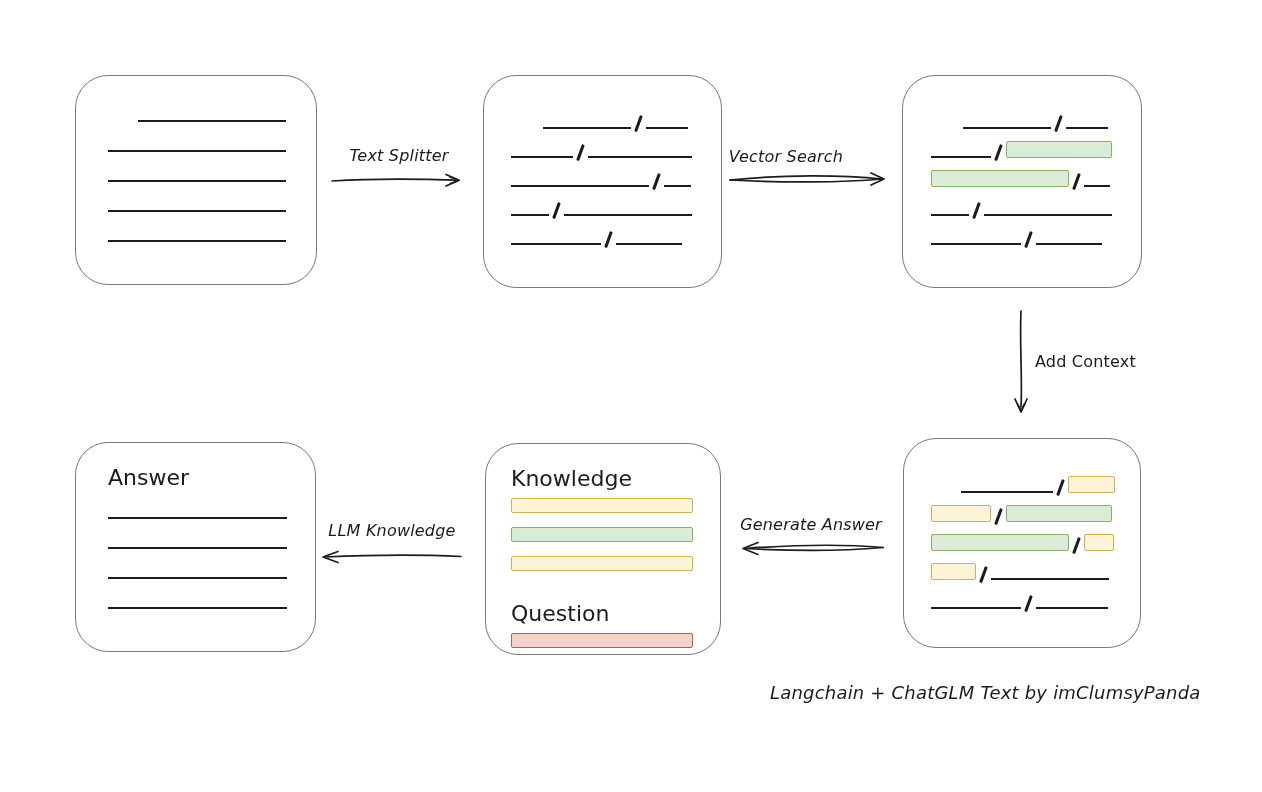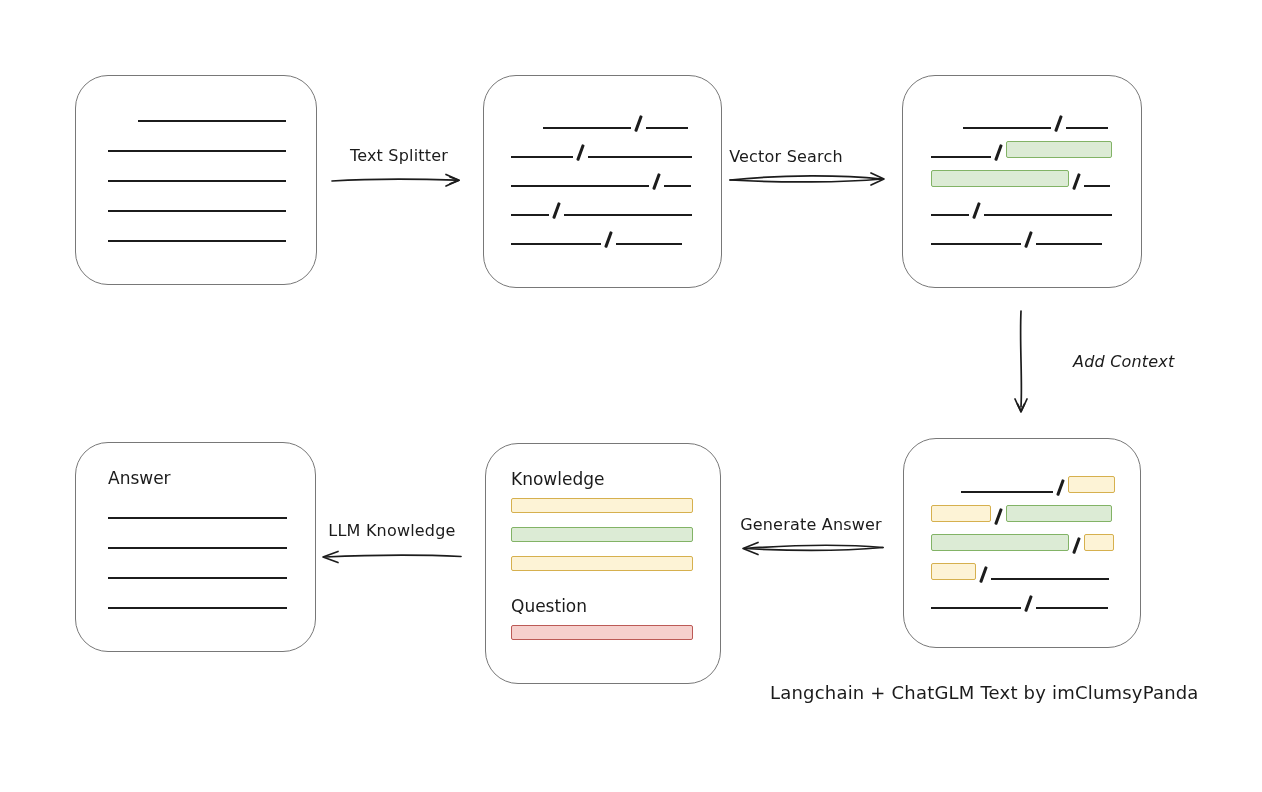--- a/index.html
+++ b/index.html
@@ -18,39 +18,39 @@
   .row .indent{display:inline-block;}
   .seg-line{display:inline-block;height:0;border-bottom:2px solid var(--line,#1c1c1c);}
   .slash{
     display:inline-block;width:2.6px;height:17px;background:var(--line,#1c1c1c);
     transform:rotate(20deg);margin:0 6px -3px 6px;border-radius:1px;
   }
   .chip{display:inline-block;box-sizing:border-box;height:17px;border:1.3px solid;border-radius:2px;}
   .chip-green{background:var(--green-fill,#dcebd5);border-color:var(--green-stroke,#82b366);}
   .chip-yellow{background:var(--yellow-fill,#fdf3d6);border-color:var(--yellow-stroke,#d6b04e);}
   
-  .section-label{font-size:17px;line-height:22px;}
+  .section-label{font-size:22px;line-height:22px;}
   .bar{width:182px;height:15px;box-sizing:border-box;border:1.3px solid;border-radius:2px;margin-top:14px;}
   .bar-yellow{background:var(--yellow-fill,#fdf3d6);border-color:var(--yellow-stroke,#d6b04e);}
   .bar-green{background:var(--green-fill,#dcebd5);border-color:var(--green-stroke,#82b366);}
   .bar-red{background:var(--red-fill,#f6d0cd);border-color:var(--red-stroke,#bc5a56);}
   .bar-first{margin-top:8px;}
-  .q-label{margin-top:24px;}
+  .q-label{margin-top:32px;}
   
   .arrow-label{position:absolute;font-size:16px;white-space:nowrap;letter-spacing:0.2px;}
-  .center{text-align:center;}
+  .center{text-align:center;font-style:italic;}
   .arrow-svg{position:absolute;overflow:visible;}
   .arrow-svg path{stroke:var(--line,#1c1c1c);stroke-width:1.7;fill:none;stroke-linecap:round;stroke-linejoin:round;}
   .caption{position:absolute;font-size:18px;white-space:nowrap;letter-spacing:0.2px;}
   
   #box-document{left:75px;top:75px;width:242px;height:210px;padding:44px 0 0 32px;}
   #box-chunks{left:483px;top:75px;width:239px;height:213px;padding:36px 0 0 27px;}
   #box-matched{left:902px;top:75px;width:240px;height:213px;padding:36px 0 0 28px;}
   #box-context{left:903px;top:438px;width:238px;height:210px;padding:37px 0 0 27px;}
-  #box-prompt{left:485px;top:443px;width:236px;height:241px;padding:24px 0 0 25px;}
+  #box-prompt{left:485px;top:443px;width:236px;height:212px;padding:24px 0 0 25px;}
   #box-answer{left:75px;top:442px;width:241px;height:210px;padding:24px 0 0 32px;}
   #answer-lines{margin-top:28px;}
   #answer-lines .doc-line{margin-bottom:28px;}
 </style>
 </head>
 <body>
 
 <div class="canvas">
 
   <div class="box" id="box-document">
@@ -131,21 +131,21 @@
         <span class="slash"></span>
         <span class="seg-line" style="width: 66px;"></span>
       </div>
     </div>
 
   <svg class="arrow-svg" style="left:1010px;top:309px;" width="22" height="112">
     <path d="M11,2 C9.5,35 12.5,70 11,98"></path>
     <path d="M5,90 L11,103 L17,90"></path>
     <path d="M7.5,95 L11,102 L14.5,95"></path>
   </svg>
-  <div class="arrow-label" style="left:1073px;top:352px;font-style:italic;">Add Context</div>
+  <div class="arrow-label" style="left:1035px;top:352px;">Add Context</div>
 
   <div class="box" id="box-context">
       <div class="row">
         <span class="indent" style="width: 30px;"></span>
         <span class="seg-line" style="width: 92px;"></span>
         <span class="slash"></span>
         <span class="chip chip-yellow" style="width: 47px;"></span>
       </div>
       <div class="row">
         <span class="chip chip-yellow" style="width: 60px;"></span>

